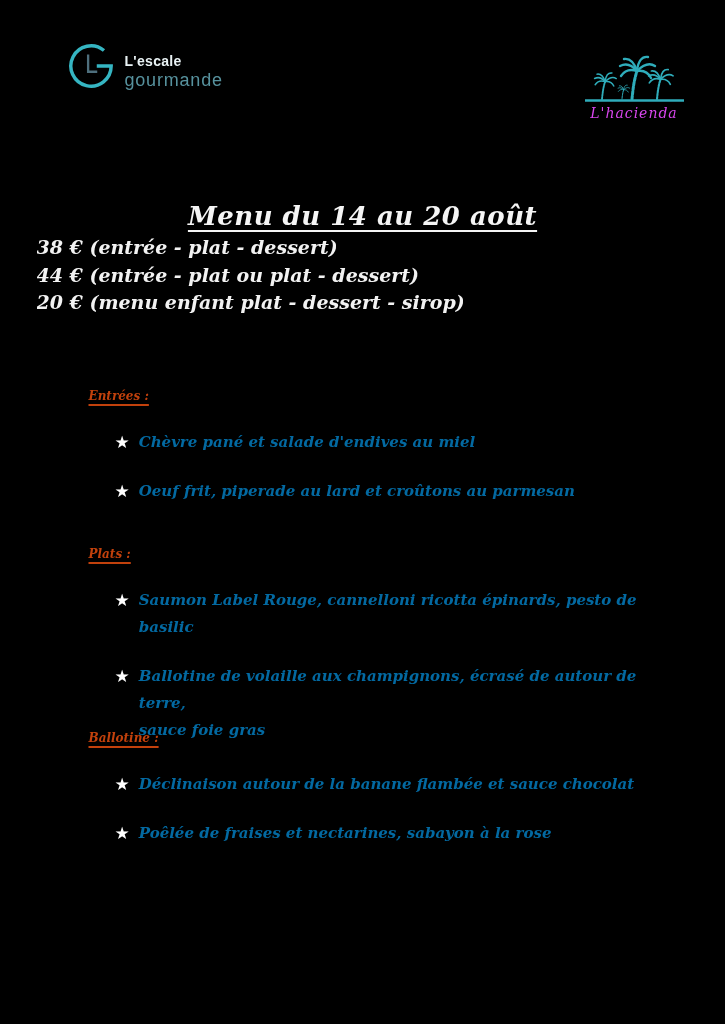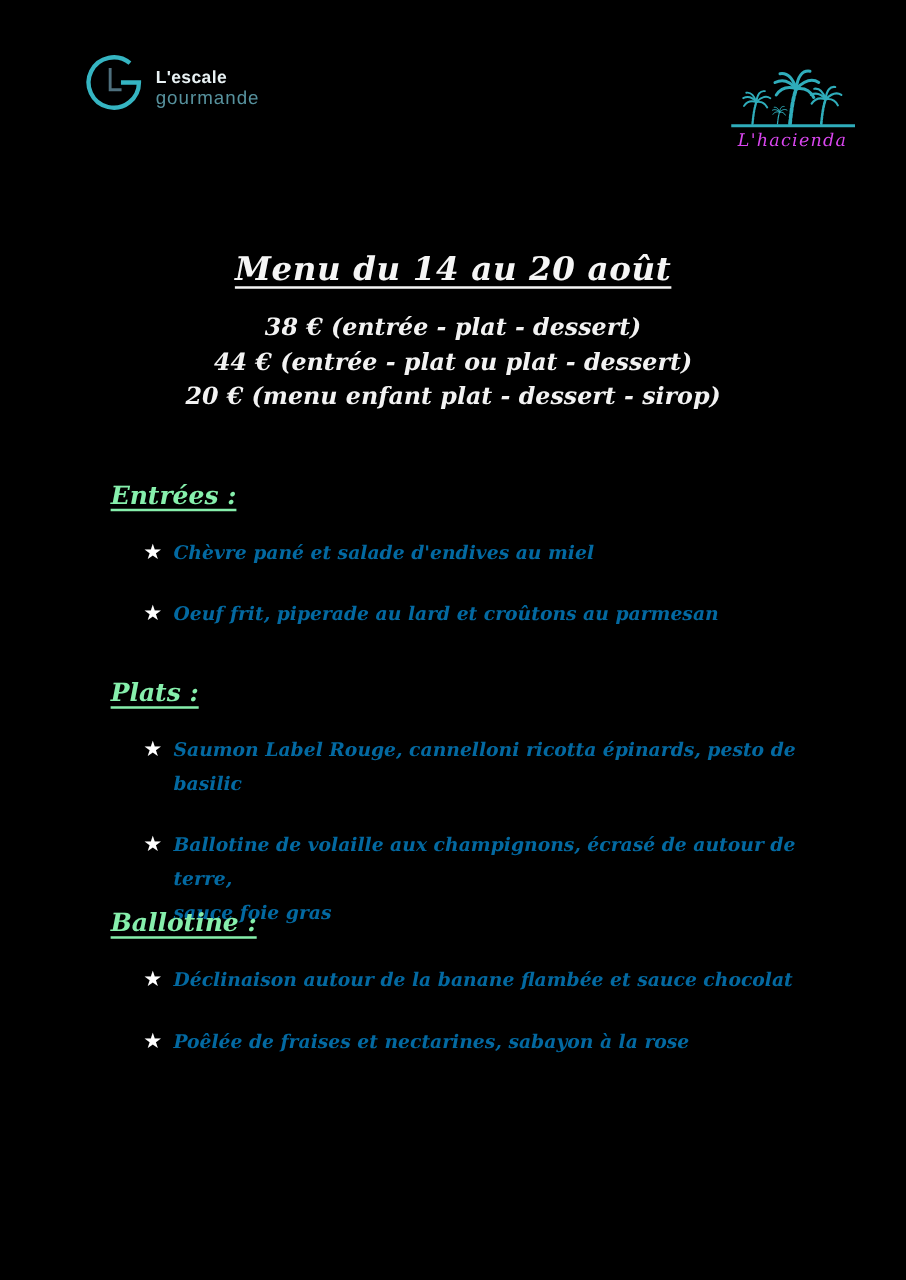--- a/index.html
+++ b/index.html
@@ -32,21 +32,21 @@
     font-family: "Liberation Sans", sans-serif;
   }
   .logo-left .name1 {
     color: #e9f2f4;
     font-weight: bold;
     font-size: 14px;
     letter-spacing: 0.3px;
   }
   .logo-left .name2 {
     color: #57929e;
-    font-size: 15px;
+    font-size: 18px;
     letter-spacing: 0.8px;
   }
 
   .logo-right {
     position: absolute;
     left: 545px; top: 46px;
     width: 105px;
     text-align: center;
   }
   .logo-right .palms { display: block; }
@@ -69,49 +69,49 @@
     font-weight: bold;
     font-size: 26px;
     color: #f5f5f5;
     text-decoration: underline;
     text-underline-offset: 5px;
     text-decoration-thickness: 2px;
     letter-spacing: 0.5px;
   }
   .prices {
     position: absolute;
-    top: 249px; left: 0;
+    top: 234px; left: 0;
     width: 100%;
-    text-align: center;
+    text-align: left;
     font-style: italic;
     font-weight: bold;
     font-size: 19px;
     line-height: 27.5px;
     color: #f2f2f2;
   }
 
   
   .section {
     position: absolute;
     left: 52px;
     right: 30px;
   }
   .section-entrees  { top: 383px; }
   .section-plats    { top: 541px; }
   .section-desserts { top: 725px; }
 
   .section-heading {
     font-style: italic;
     font-weight: bold;
-    font-size: 20px;
+    font-size: 12px;
     line-height: 26px;
     text-decoration: underline;
     text-underline-offset: 4px;
     text-decoration-thickness: 2px;
-    color: #86efac;
+    color: #c2410c;
     margin-bottom: 20px;
   }
   .item-row {
     display: flex;
     align-items: flex-start;
     margin-left: 26px;
     margin-bottom: 22px;
   }
   .star {
     flex: 0 0 auto;

